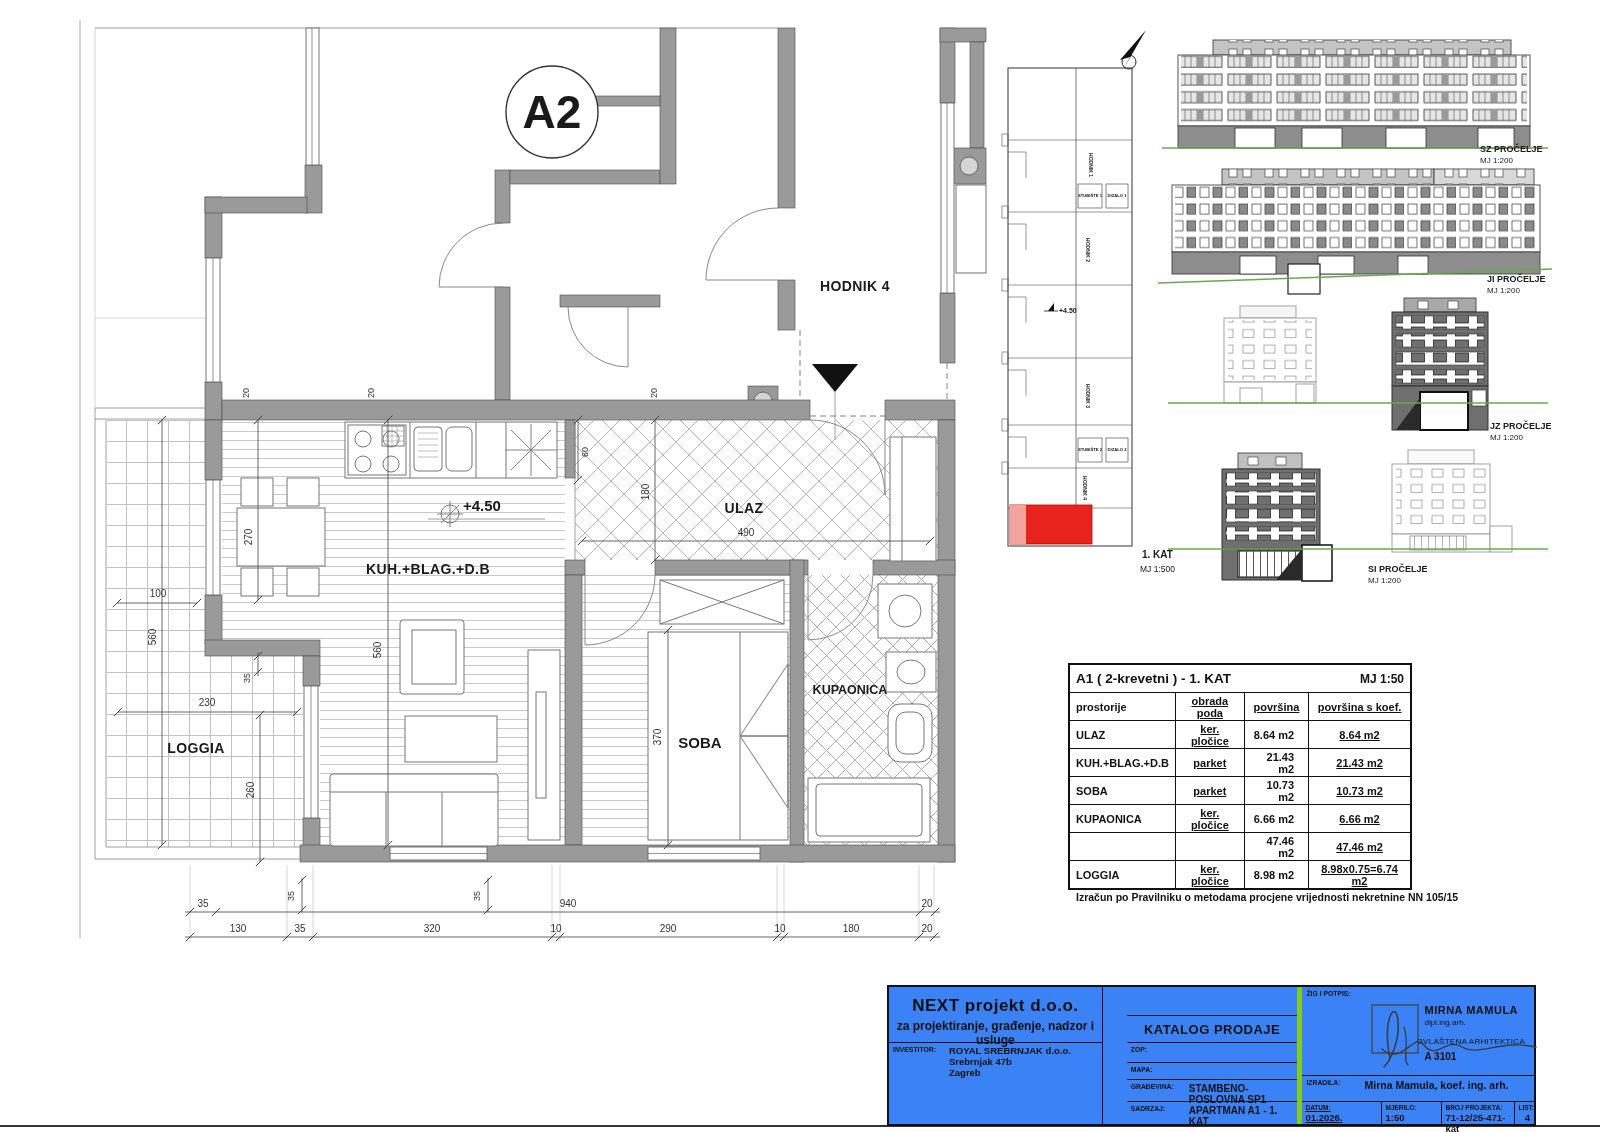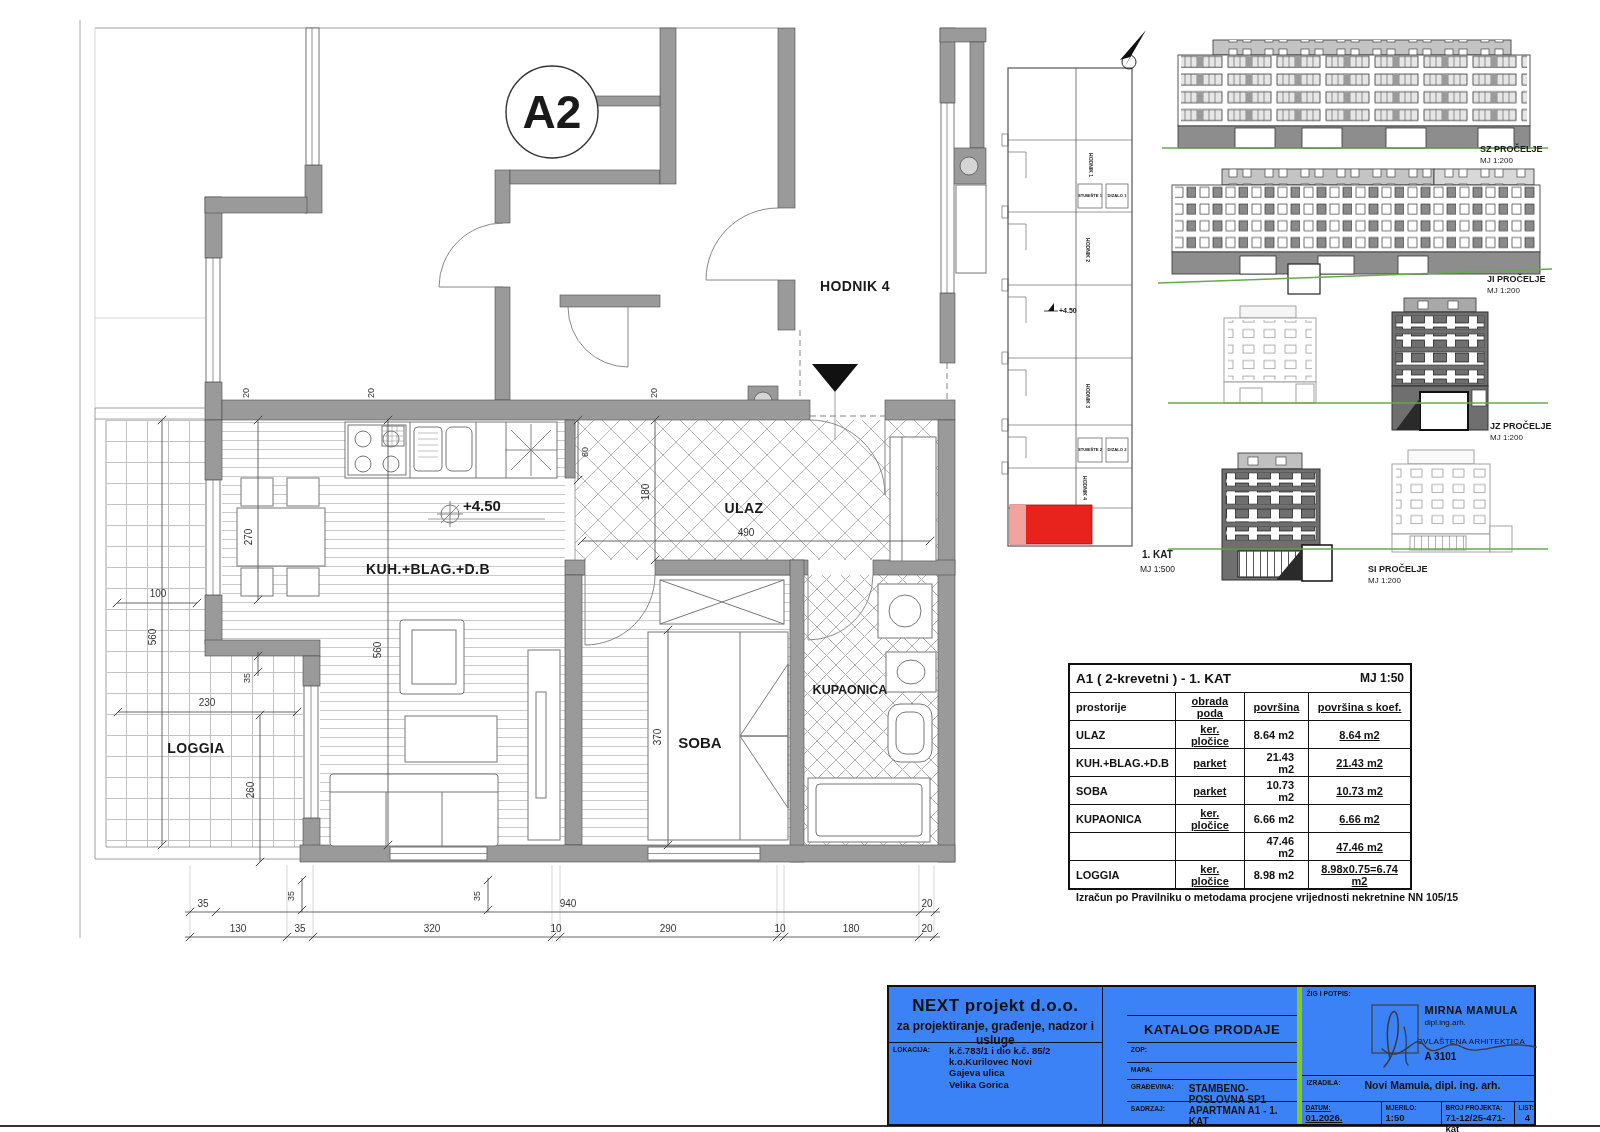--- a/index.html
+++ b/index.html
@@ -31,21 +31,21 @@
   .dash{stroke:#777;stroke-width:.9;stroke-dasharray:6 4;fill:none;}
   .kp{stroke:#555;fill:none;}
   .grn{stroke:#6aa84f;stroke-width:1.5;fill:none;}
   .eb{stroke:#444;stroke-width:.9;}
   .ebl{stroke:#999;stroke-width:.9;}
 
   
   #areatable{position:absolute;left:1068px;top:663px;width:344px;border-collapse:collapse;}
   #areatable td{border:1px solid #111;font-size:11px;font-weight:700;color:#111;height:27px;padding:0 6px;}
   #areatable .ttl{height:26px;}
-  #areatable .ttl div{display:flex;justify-content:space-between;align-items:flex-start;}
+  #areatable .ttl div{display:flex;justify-content:space-between;align-items:flex-end;}
   .tbl-title{font-size:13.5px;font-weight:700;}
   .tbl-scale{font-size:12px;font-weight:700;}
   #areatable{border:2px solid #111;}
   #areatable .c{text-align:center;text-decoration:underline;}
   #areatable .r{text-align:right;padding-right:14px;}
   #areatable col.c1{width:33%;} #areatable col.c2{width:22%;} #areatable col.c3{width:20%;} #areatable col.c4{width:25%;}
   #note{position:absolute;left:1076px;top:891px;width:470px;font-size:10.5px;font-weight:700;color:#111;}
 
   
   #tb{position:absolute;left:887px;top:985px;width:645px;height:137px;border:2px solid #111;display:flex;color:#111;background:#3b82f6;}
@@ -589,27 +589,26 @@
 </tbody>
     </table>
 <div id="note">Izračun po Pravilniku o metodama procjene vrijednosti nekretnine  NN 105/15</div>
 
 <div id="tb">
   <div id="tb-a" class="tb-col">
     <div class="tb-a1">
       <div class="tb-company">NEXT projekt d.o.o.</div>
       <div class="tb-sub">za projektiranje, građenje, nadzor i usluge</div>
     </div>
-    <div class="tb-row" style="height:45px;">
-      <div class="tb-lab">LOKACIJA:</div>
+    <div class="tb-row" style="height:37px;">
+      <div class="tb-lab">INVESTITOR:</div>
       <div class="tb-val">
-        <div>k.č.783/1 i dio k.č. 85/2</div>
-        <div>k.o.Kurilovec Novi</div>
-        <div>Gajeva ulica</div>
-        <div>Velika Gorica</div>
+        <div>ROYAL SREBRNJAK d.o.o.</div>
+        <div>Srebrnjak 47b</div>
+        <div>Zagreb</div>
       </div>
     </div>
   </div>
   <div id="tb-b" class="tb-col">
     <div class="b0"></div>
     <div class="b1">KATALOG PRODAJE</div>
     <div class="b-row" style="height:20px;">
           <div class="b-lab">ZOP:</div>
           <div class="b-val"></div>
         </div>
@@ -637,21 +636,21 @@
         <svg width="210" height="86" style="position:absolute;left:0;top:0;">
           <rect x="12" y="18" width="46" height="48" fill="none" stroke="#444" stroke-width="1.3"></rect>
           <path d="M30 72C22 30 36 12 38 34C40 54 30 74 24 80" fill="none" stroke="#3a3a3a" stroke-width="1.5" stroke-linecap="round"></path>
           <path d="M22 62C42 80 54 44 64 58C76 74 86 50 102 60C120 70 140 52 176 60" fill="none" stroke="#3a3a3a" stroke-width="1.4" stroke-linecap="round"></path>
           <path d="M44 40C50 58 42 72 48 78" fill="none" stroke="#3a3a3a" stroke-width="1.2" stroke-linecap="round"></path>
         </svg>
       </div>
     </div>
     <div class="c2">
           <div class="b-lab">IZRADILA:</div>
-          <div class="b-val">Novi Mamula, dipl. ing. arh.</div>
+          <div class="b-val">Mirna Mamula, koef. ing. arh.</div>
         </div>
     <div class="c3">
       <div class="c3cell w1">
             <div class="c3lab">DATUM:</div>
             <div class="c3val">01.2026.</div>
           </div>
       <div class="c3cell w2">
             <div class="c3lab">MJERILO:</div>
             <div class="c3val">1:50</div>
           </div>

